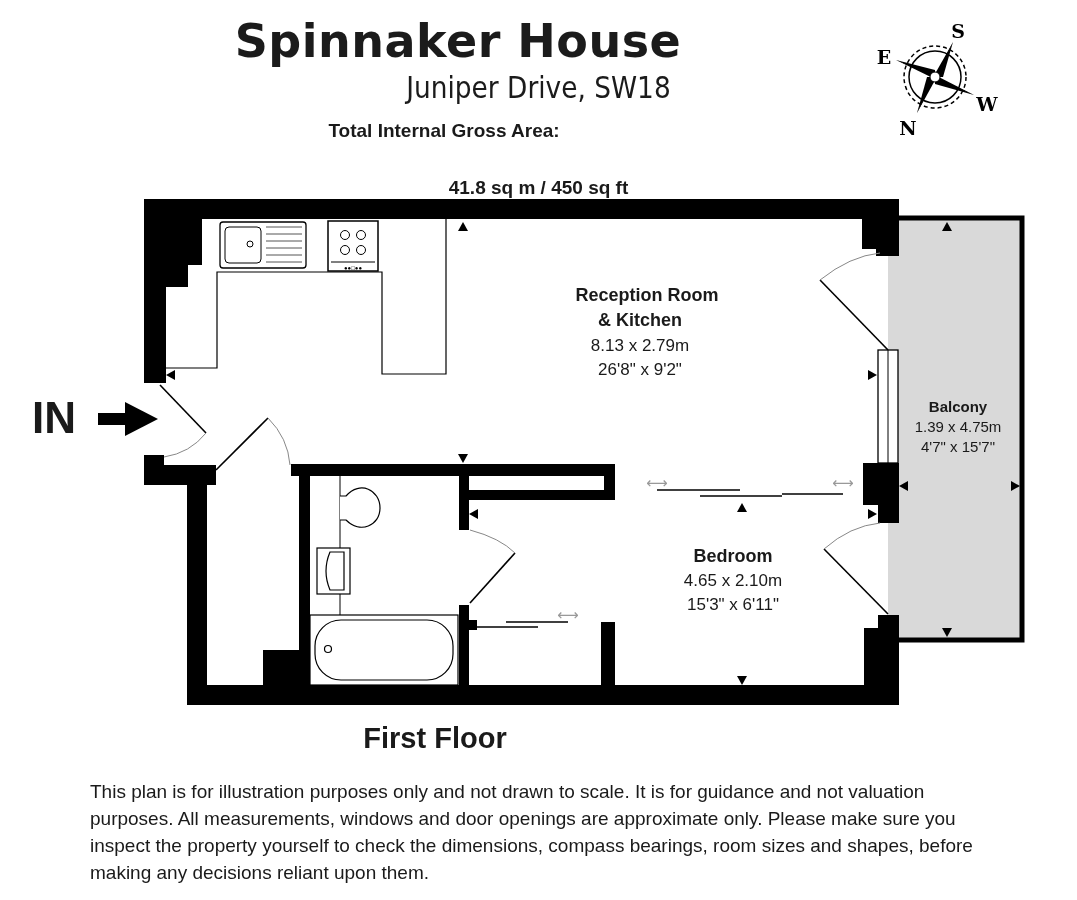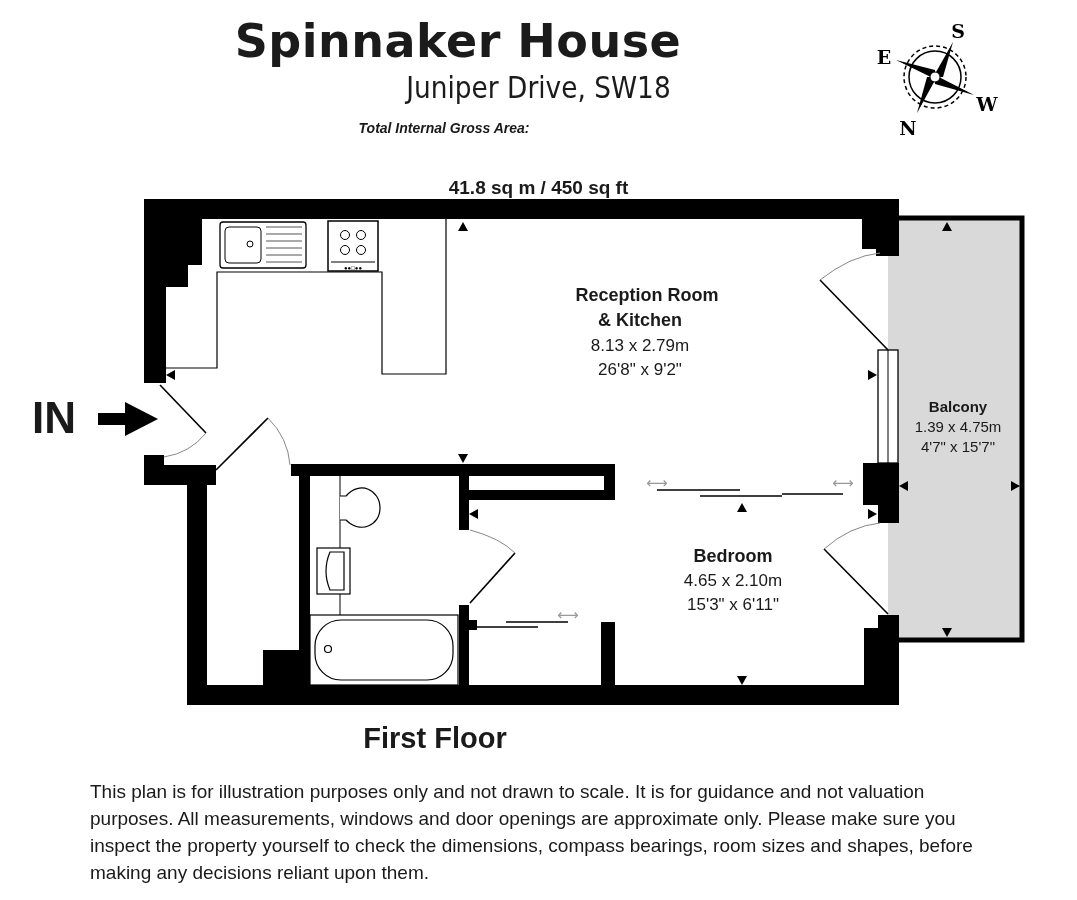--- a/index.html
+++ b/index.html
@@ -2,21 +2,21 @@
 <html><head>
 <meta charset="utf-8">
 <style>
   html, body { margin: 0; padding: 0; background: #ffffff; }
   body { width: 1077px; height: 900px; position: relative; overflow: hidden;
          font-family: "Liberation Sans", sans-serif; color: #1a1a1a; }
   .abs { position: absolute; }
   .center { text-align: center; }
   #title { left: 0; width: 916px; top: 14px; font-size: 46px; font-weight: bold; letter-spacing: 0.5px; color:#1b1b1b; font-family: "DejaVu Sans", sans-serif; }
   #subtitle { left: 0; width: 1077px; top: 70px; font-size: 30px; color:#1b1b1b; font-family: "DejaVu Sans", sans-serif; font-weight: normal; transform: scaleX(0.88); }
-  #area-label { left: 0; width: 888px; top: 120px; font-size: 14px; font-weight: bold; font-style: italic; }
+  #area-label { left: 0; width: 888px; top: 120px; font-size: 19px; font-weight: bold; }
   #area-value { left: 0; width: 1077px; top: 145px; font-size: 19px; font-weight: bold; margin-top: 32px; }
   #plan { left: 0; top: 0; }
   .room-name { font-weight: bold; font-size: 18px; }
   .room-dim { font-size: 17px; }
   #floor-label { left: 0; width: 870px; top: 722px; font-size: 29px; font-weight: bold; }
   #disclaimer { left: 90px; width: 900px; top: 778px; font-size: 19px; line-height: 27px; text-align: left; }
   #in-label { left: 32px; top: 393px; font-size: 44px; font-weight: bold; }
 </style>
 </head>
 <body>

